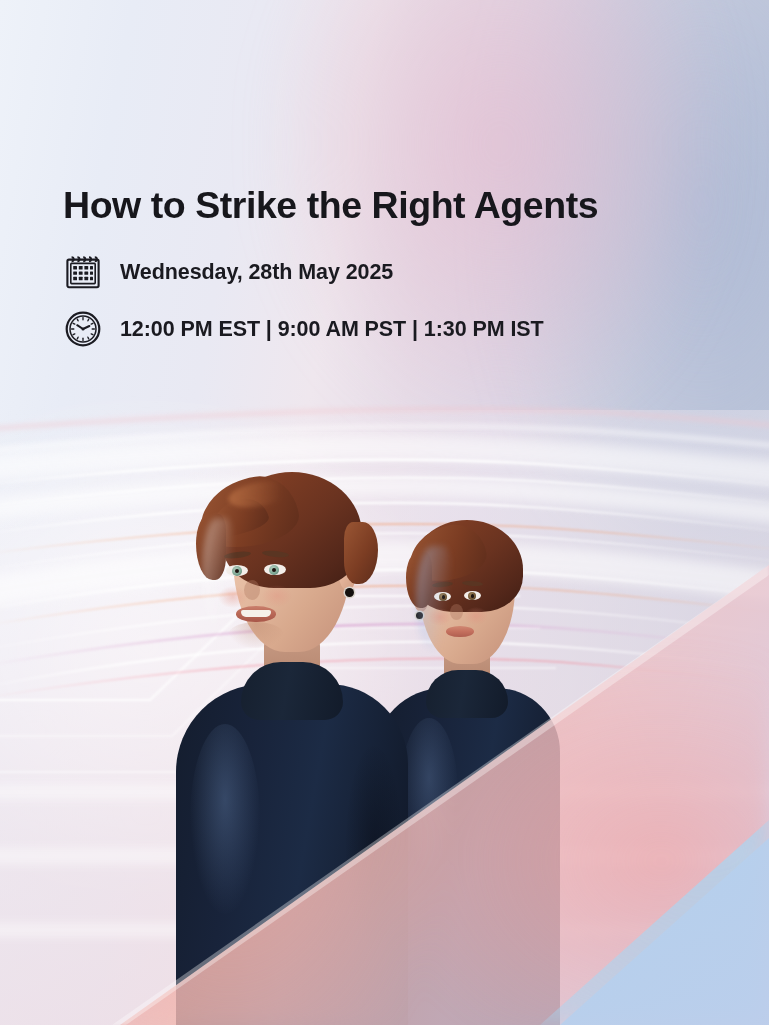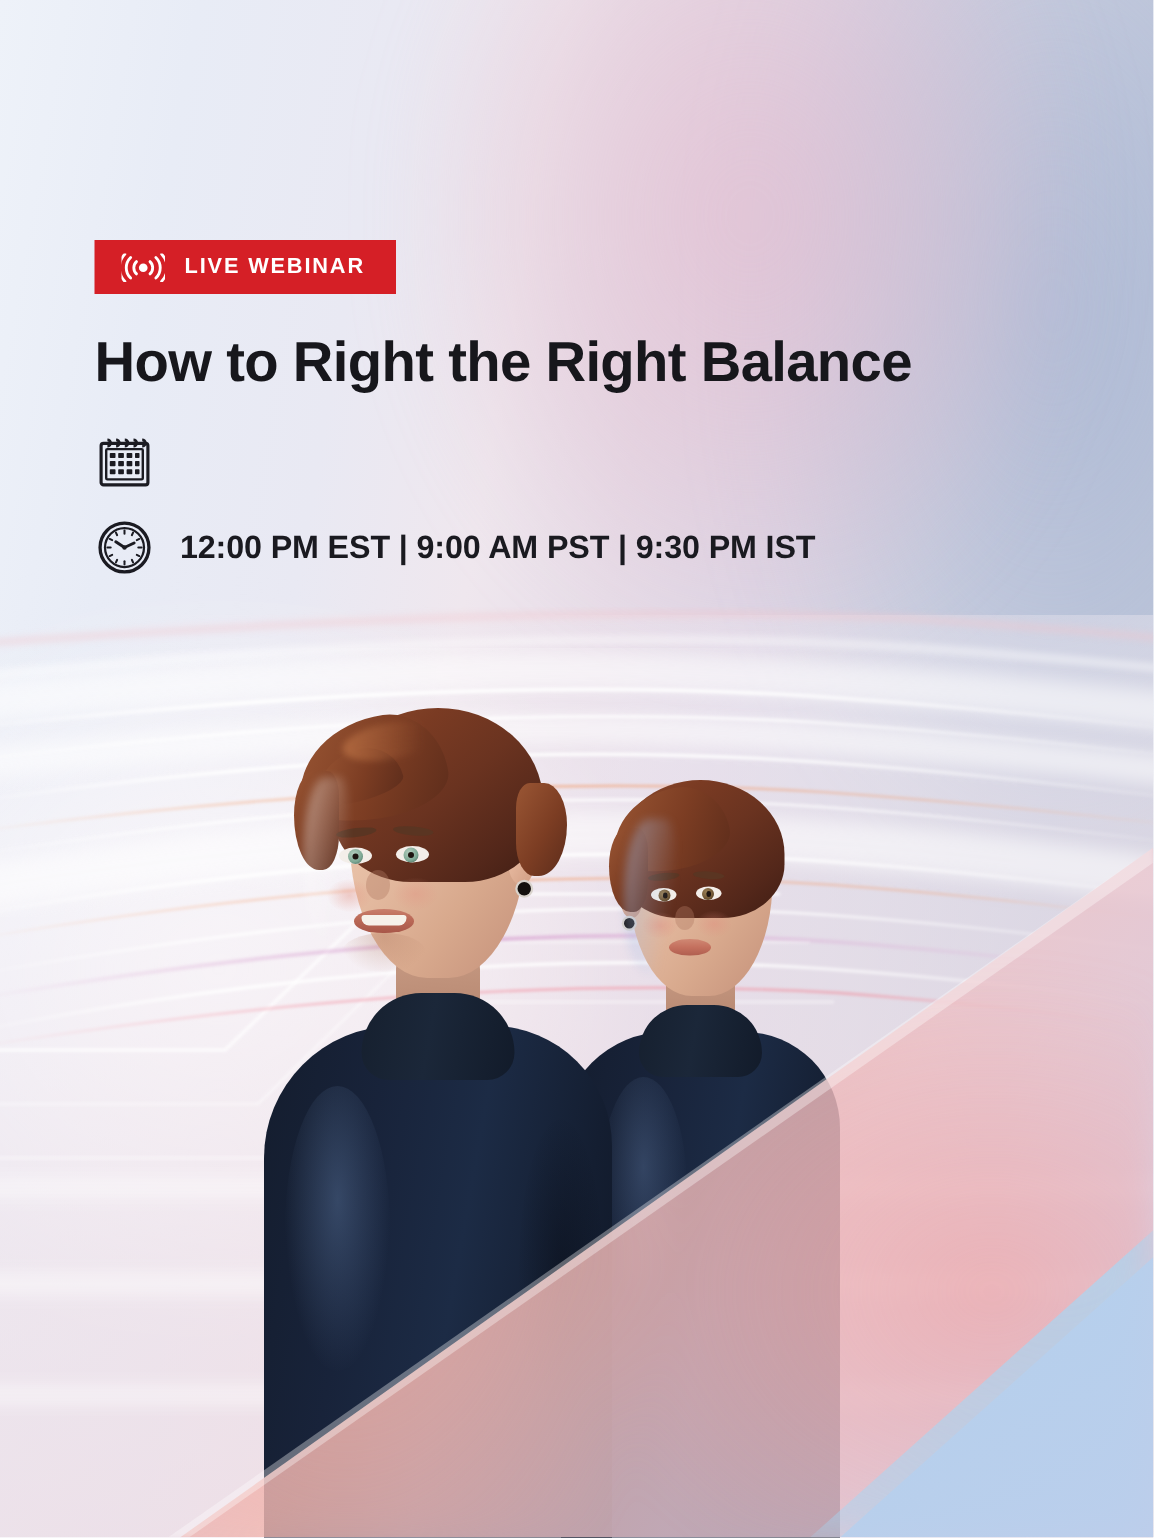--- a/index.html
+++ b/index.html
@@ -489,36 +489,24 @@
 
   <div class="panel-main"></div>
   <div class="panel-main-bloom"></div>
   <div class="panel-edge"></div>
   <div class="panel-cyan-soft"></div>
   <div class="panel-cyan"></div>
 
   <div class="content">
 
     
-    <div class="badge">
-      <svg class="badge-icon" viewBox="0 0 29 19">
-        <circle cx="14.5" cy="9.5" r="2.9" fill="#ffffff"></circle>
-        <path d="M10.0 5.4 A5.6 5.6 0 0 0 10.0 13.6" stroke="#ffffff" stroke-width="1.9" fill="none" stroke-linecap="round"></path>
-        <path d="M19.0 5.4 A5.6 5.6 0 0 1 19.0 13.6" stroke="#ffffff" stroke-width="1.9" fill="none" stroke-linecap="round"></path>
-        <path d="M6.1 2.6 A9.6 9.6 0 0 0 6.1 16.4" stroke="#ffffff" stroke-width="1.9" fill="none" stroke-linecap="round"></path>
-        <path d="M22.9 2.6 A9.6 9.6 0 0 1 22.9 16.4" stroke="#ffffff" stroke-width="1.9" fill="none" stroke-linecap="round"></path>
-        <path d="M2.3 0.3 A13.4 13.4 0 0 0 2.3 18.7" stroke="#ffffff" stroke-width="1.8" fill="none" stroke-linecap="round"></path>
-        <path d="M26.7 0.3 A13.4 13.4 0 0 1 26.7 18.7" stroke="#ffffff" stroke-width="1.8" fill="none" stroke-linecap="round"></path>
-      </svg>
-      <span class="badge-label">LIVE WEBINAR</span>
-    </div>
 
     
     <h1 class="title">
-      <span class="title-line">How to Right the Right Balance</span>
+      <span class="title-line">How to Strike the Right Agents</span>
     </h1>
 
     
     <div class="meta">
 
       <div class="meta-row">
         <svg class="meta-icon" viewBox="0 0 40 40">
           <g fill="none" stroke="#1b1b22" stroke-width="2.1">
             <rect x="4.4" y="7.6" width="31.2" height="27.6" rx="1.6"></rect>
             <rect x="7.8" y="11.4" width="24.4" height="20.2" rx="0.8" stroke-width="1.6"></rect>
@@ -536,20 +524,21 @@
             <rect x="10.2" y="19.4" width="3.8" height="3.4" rx="0.5"></rect>
             <rect x="15.8" y="19.4" width="3.8" height="3.4" rx="0.5"></rect>
             <rect x="21.4" y="19.4" width="3.8" height="3.4" rx="0.5"></rect>
             <rect x="27.0" y="19.4" width="3.0" height="3.4" rx="0.5"></rect>
             <rect x="10.2" y="24.8" width="3.8" height="3.4" rx="0.5"></rect>
             <rect x="15.8" y="24.8" width="3.8" height="3.4" rx="0.5"></rect>
             <rect x="21.4" y="24.8" width="3.8" height="3.4" rx="0.5"></rect>
             <rect x="27.0" y="24.8" width="3.0" height="3.4" rx="0.5"></rect>
           </g>
         </svg>
+        <span class="meta-text">Wednesday, 28th May 2025</span>
       </div>
 
       <div class="meta-row">
         <svg class="meta-icon" viewBox="0 0 40 40">
           <circle cx="20" cy="20" r="16.3" fill="none" stroke="#1b1b22" stroke-width="2.2"></circle>
           <circle cx="20" cy="20" r="13.0" fill="none" stroke="#1b1b22" stroke-width="1.5"></circle>
           <g stroke="#1b1b22" stroke-width="1.35" stroke-linecap="round">
             <line x1="20" y1="8.6" x2="20" y2="10.8"></line>
             <line x1="25.7" y1="10.1" x2="24.9" y2="11.8"></line>
             <line x1="29.9" y1="14.3" x2="28.2" y2="15.1"></line>
@@ -560,19 +549,19 @@
             <line x1="14.3" y1="29.9" x2="15.1" y2="28.2"></line>
             <line x1="10.1" y1="25.7" x2="11.8" y2="24.9"></line>
             <line x1="8.6" y1="20" x2="10.8" y2="20"></line>
             <line x1="10.1" y1="14.3" x2="11.8" y2="15.1"></line>
             <line x1="14.3" y1="10.1" x2="15.1" y2="11.8"></line>
           </g>
           <line x1="20" y1="20" x2="14.2" y2="16.2" stroke="#1b1b22" stroke-width="2" stroke-linecap="round"></line>
           <line x1="20" y1="20" x2="26.4" y2="17.0" stroke="#1b1b22" stroke-width="2" stroke-linecap="round"></line>
           <circle cx="20" cy="20" r="1.5" fill="#1b1b22"></circle>
         </svg>
-        <span class="meta-text">12:00 PM EST | 9:00 AM PST | 9:30 PM IST</span>
+        <span class="meta-text">12:00 PM EST | 9:00 AM PST | 1:30 PM IST</span>
       </div>
 
     </div>
   </div>
 
 </div>
 
 </body></html>

